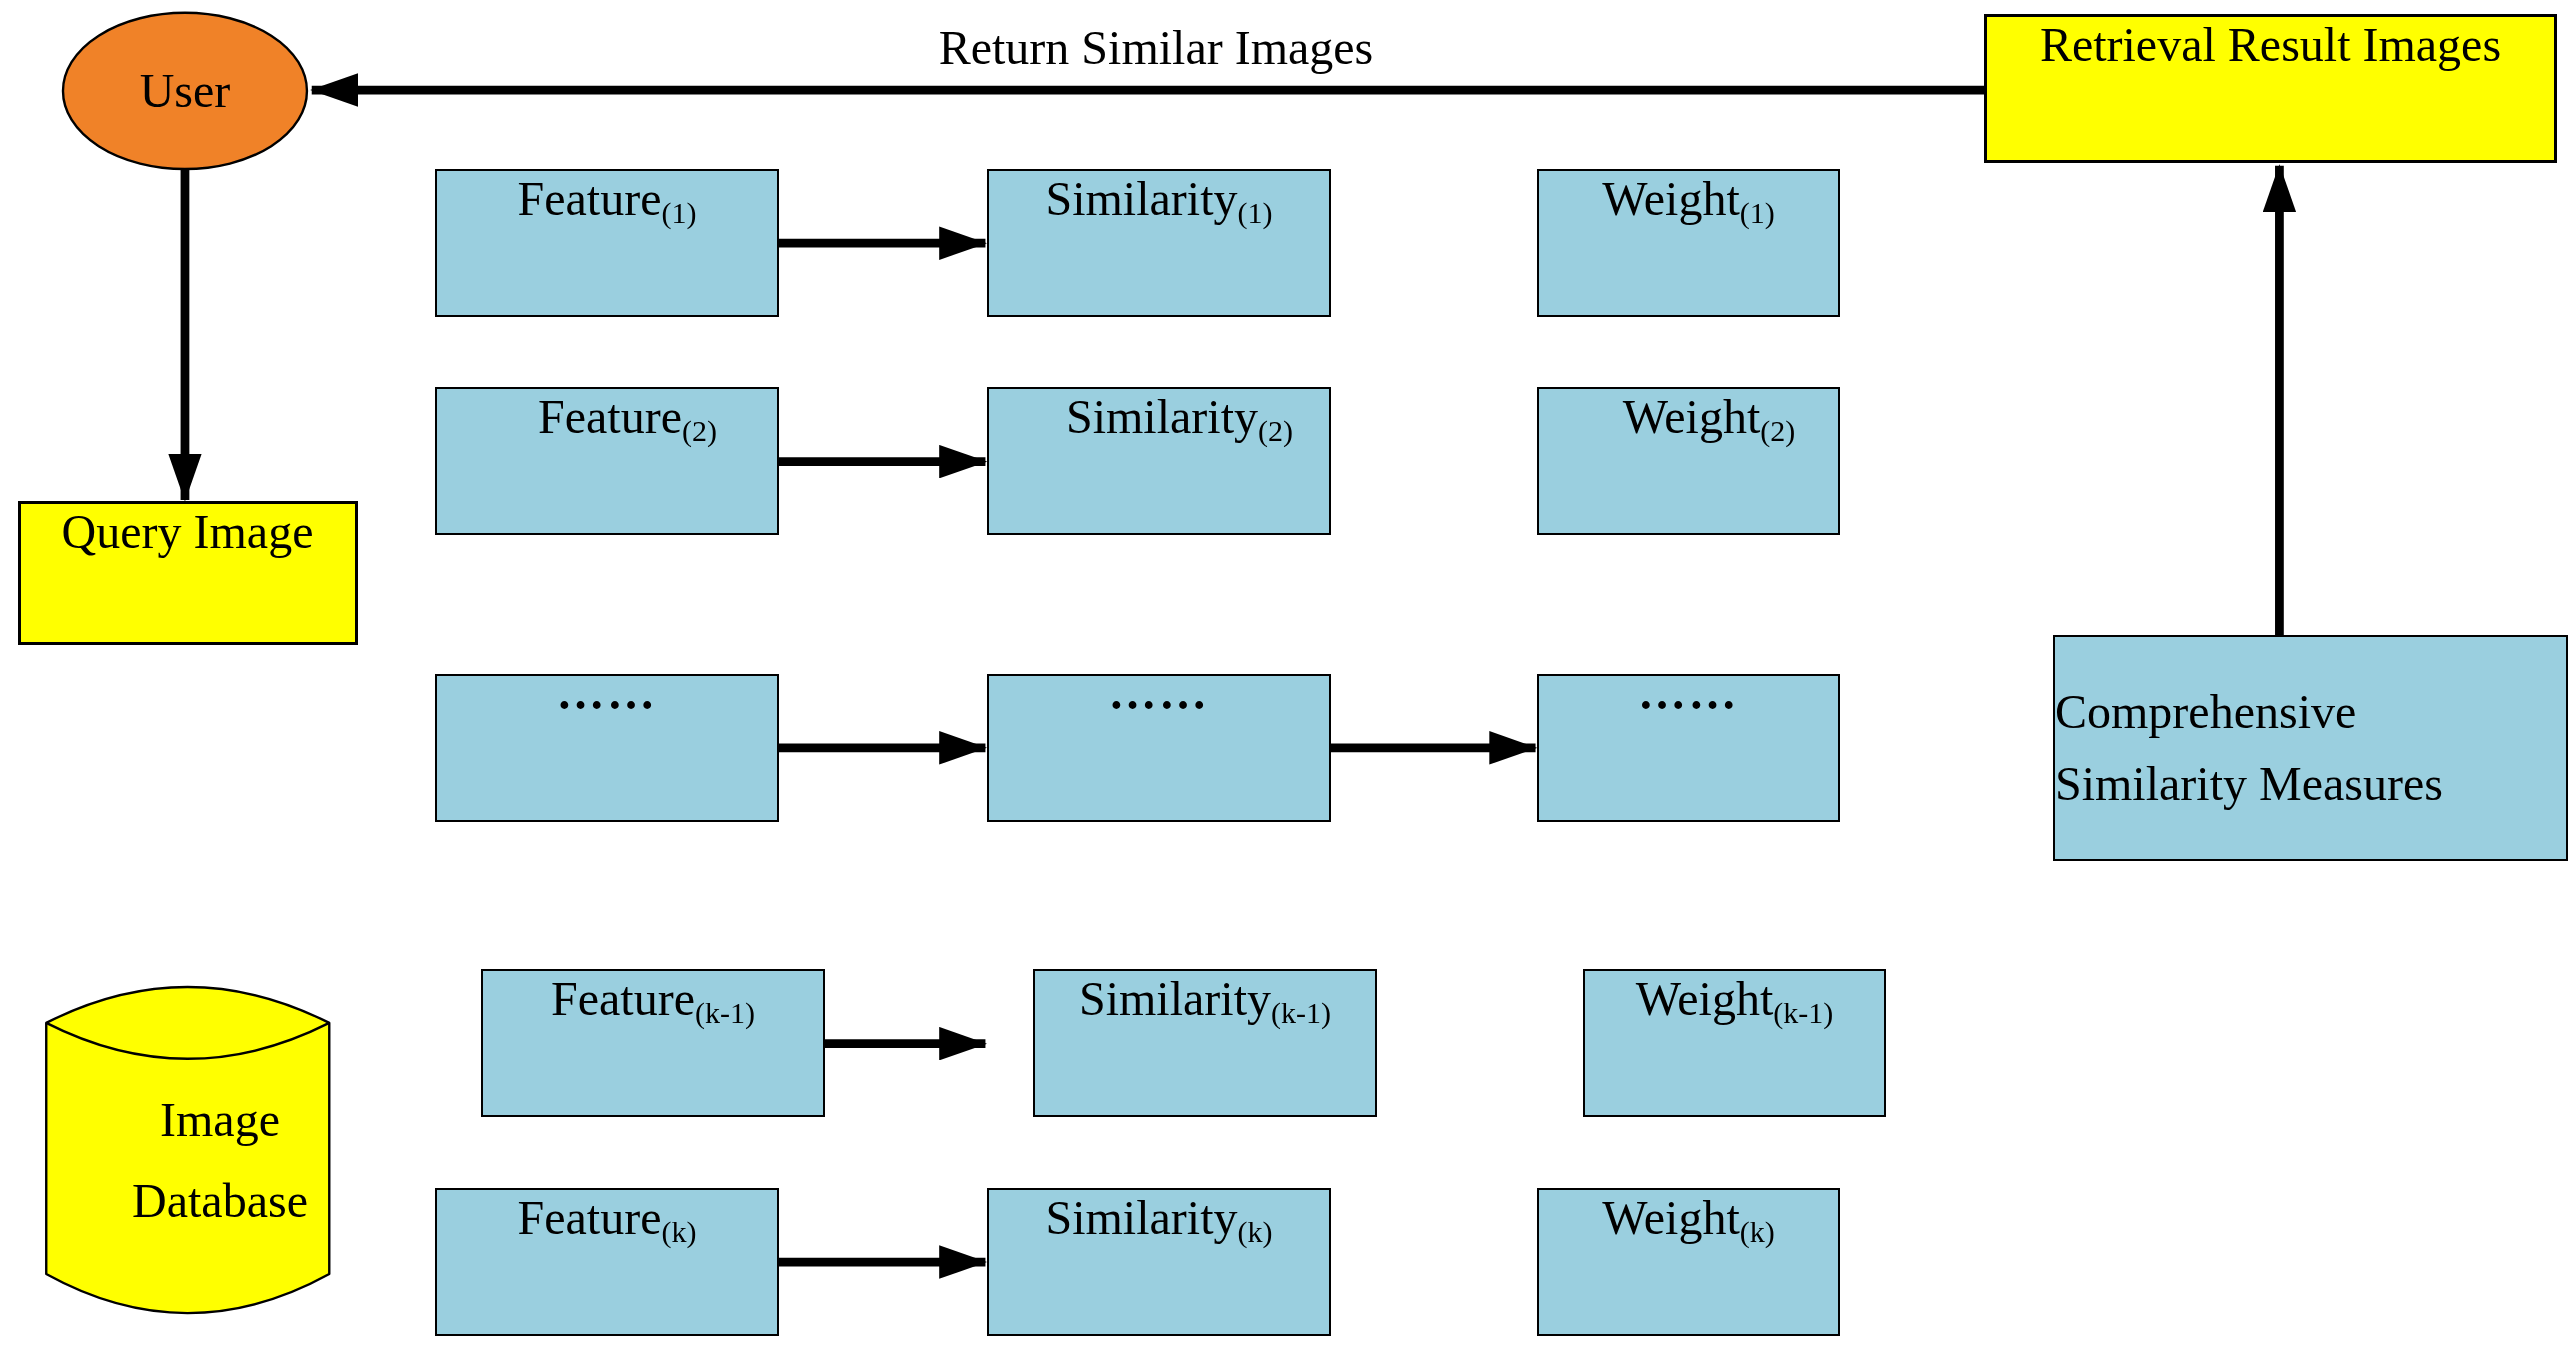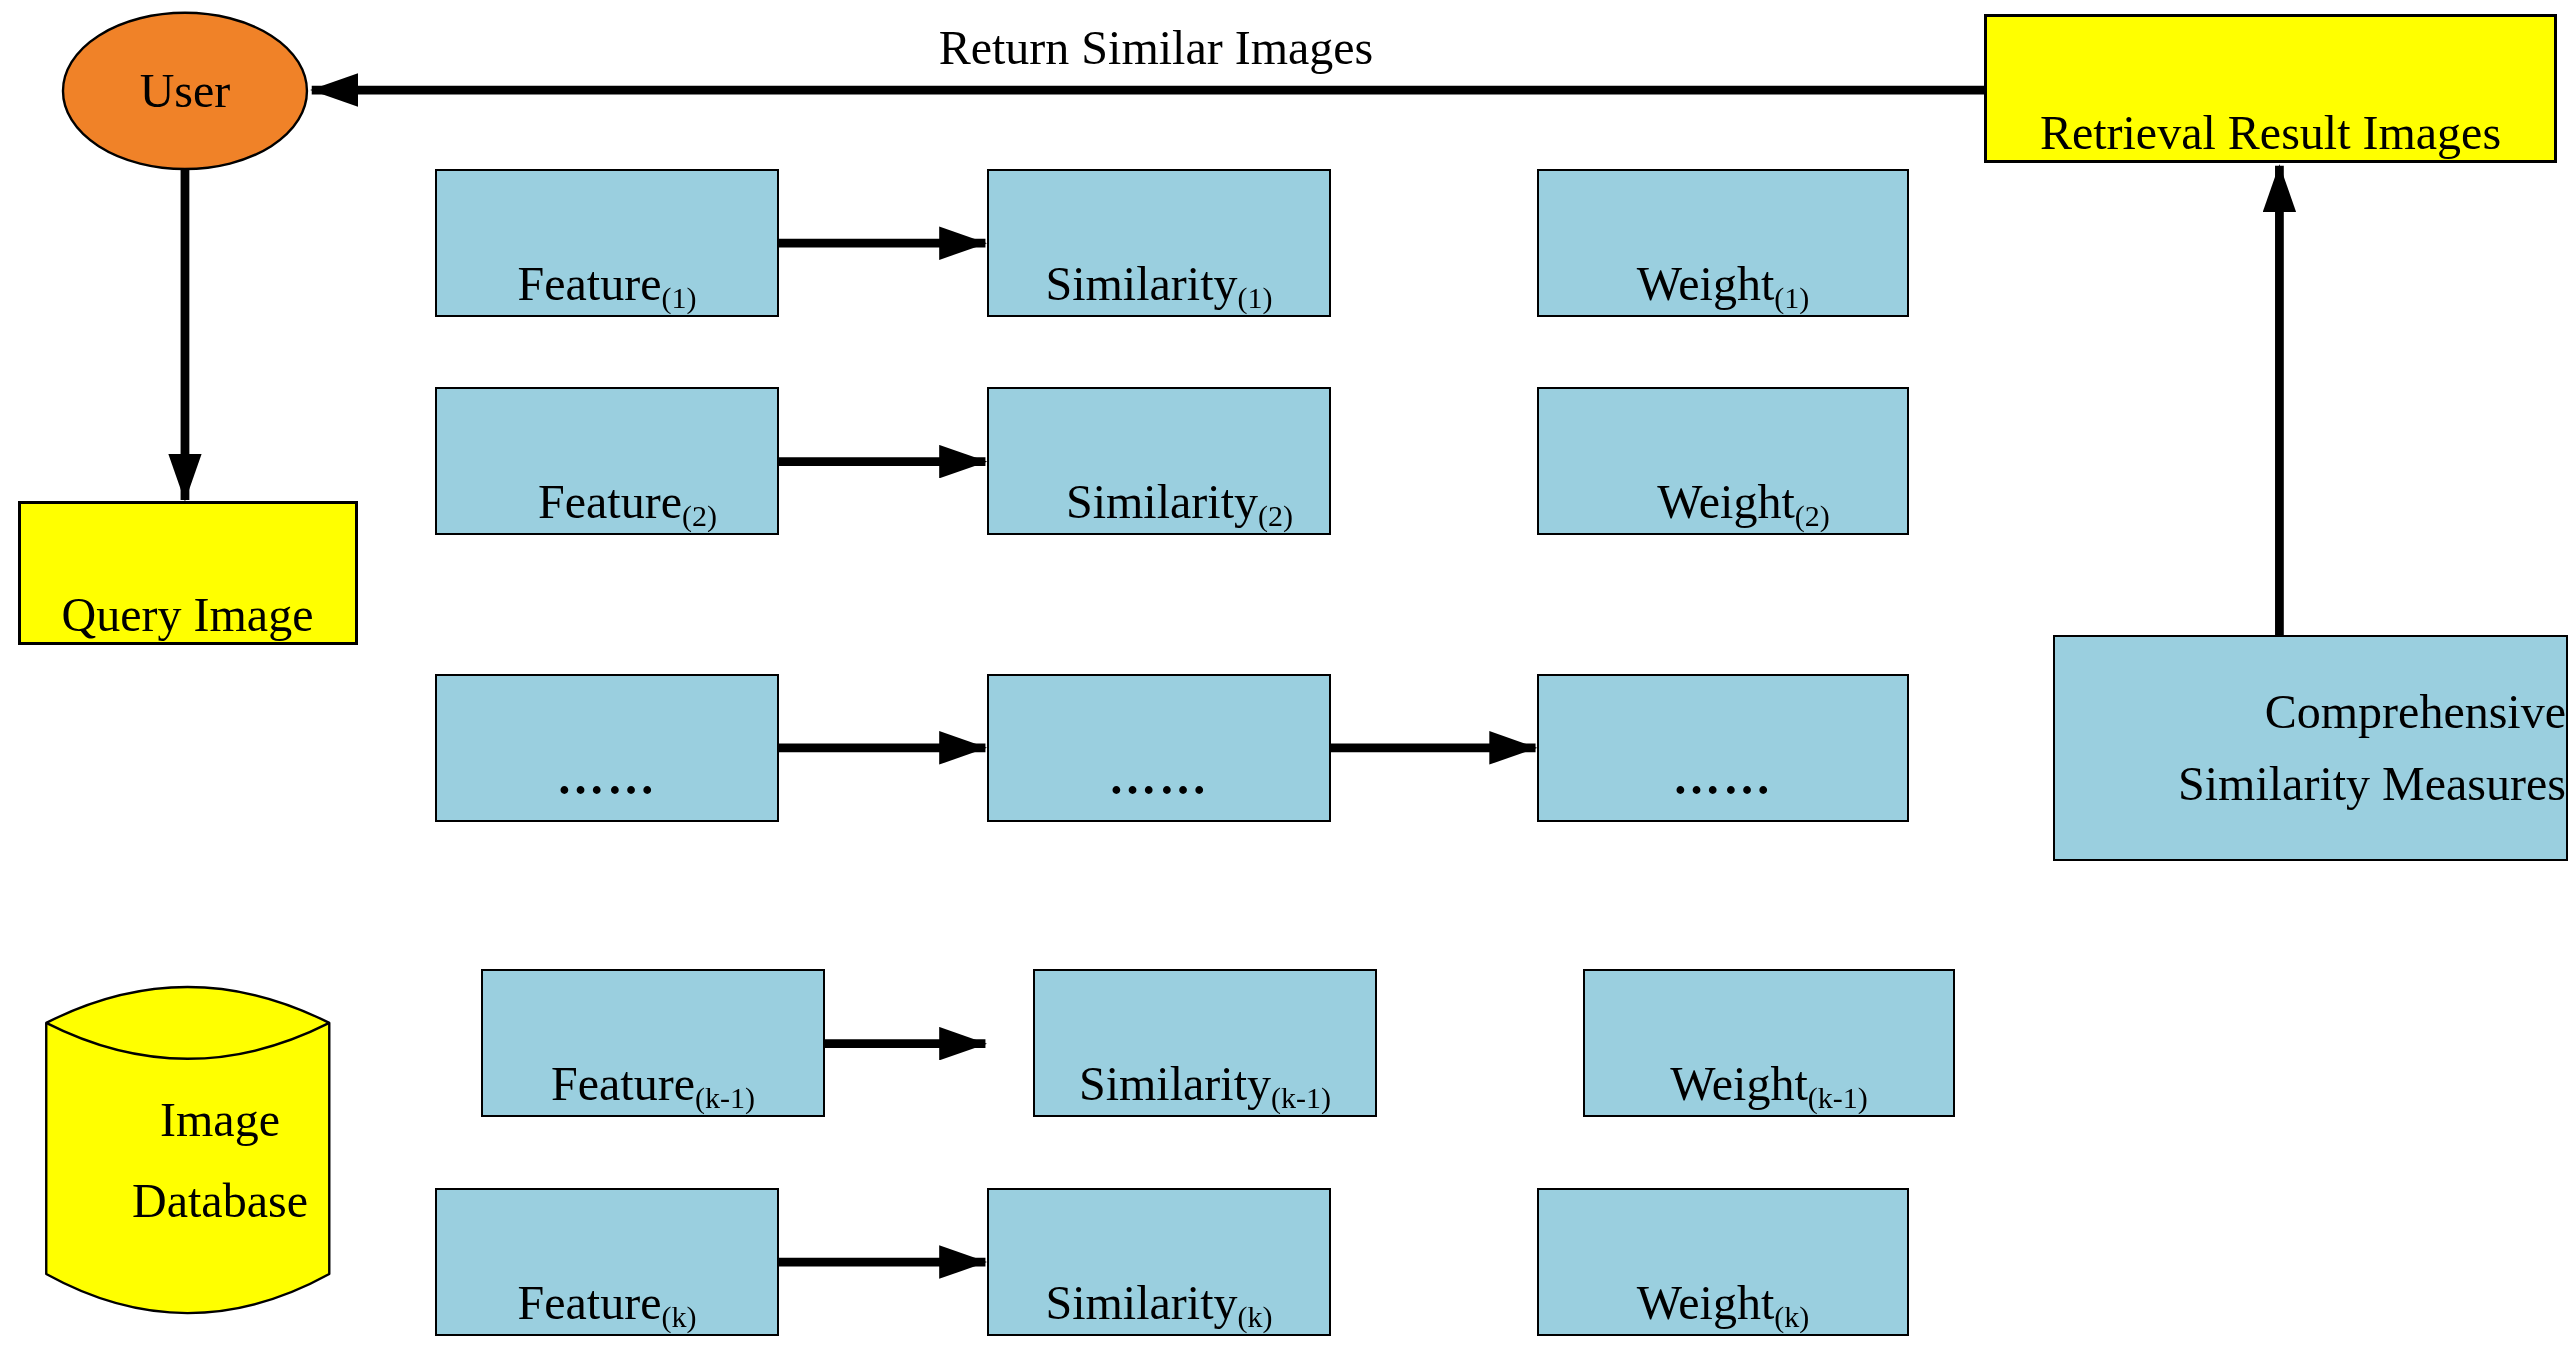--- a/index.html
+++ b/index.html
@@ -15,33 +15,33 @@
   #shape-layer{position:absolute;left:0;top:0;width:2576px;height:1353px;}
   #shape-layer .arrow{stroke:var(--line);stroke-width:11;fill:none;}
   #shape-layer ellipse{fill:var(--orange);stroke:var(--line);stroke-width:3;}
   #shape-layer .cyl{fill:var(--yellow);stroke:var(--line);stroke-width:3;stroke-linejoin:round;}
   .node-label{
     position:absolute; display:flex; align-items:center; justify-content:center;
     text-align:center; font-size:48px; line-height:57px; white-space:nowrap;
   }
   .box{
     position:absolute; box-sizing:border-box;
-    display:flex; align-items:flex-end; justify-content:center;
+    display:flex; align-items:flex-start; justify-content:center;
     text-align:center; font-size:48px; white-space:nowrap;
   }
   .blue-box{background:var(--blue); border:2.4px solid var(--line);}
   .yellow-box{background:var(--yellow); border:3.2px solid var(--line);}
   .sub{font-size:30px; vertical-align:-8px;}
   .two-line{flex-direction:column;margin-left:32px;}
   .comp-box{line-height:72px;}
   .db-label{line-height:57px;gap:24px;}
   
   .col-a{left:435px;width:344px;}
   .col-b{left:987px;width:344px;}
-  .col-c{left:1537px;width:372px;}
+  .col-c{left:1537px;width:303px;}
   .row-1{top:169px;height:148px;}
   .row-2{top:387px;height:148px;padding-left:41px;}
   .row-3{top:674px;height:148px;}
   .row-4{top:969px;height:148px;margin-left:46px;}
   .row-5{top:1188px;height:148px;}
   .dots-cell .cell-text{display:inline-block; transform:translateY(-0.22em); font-weight:bold; letter-spacing:2.4px;}
 </style>
 </head>
 <body>
 

